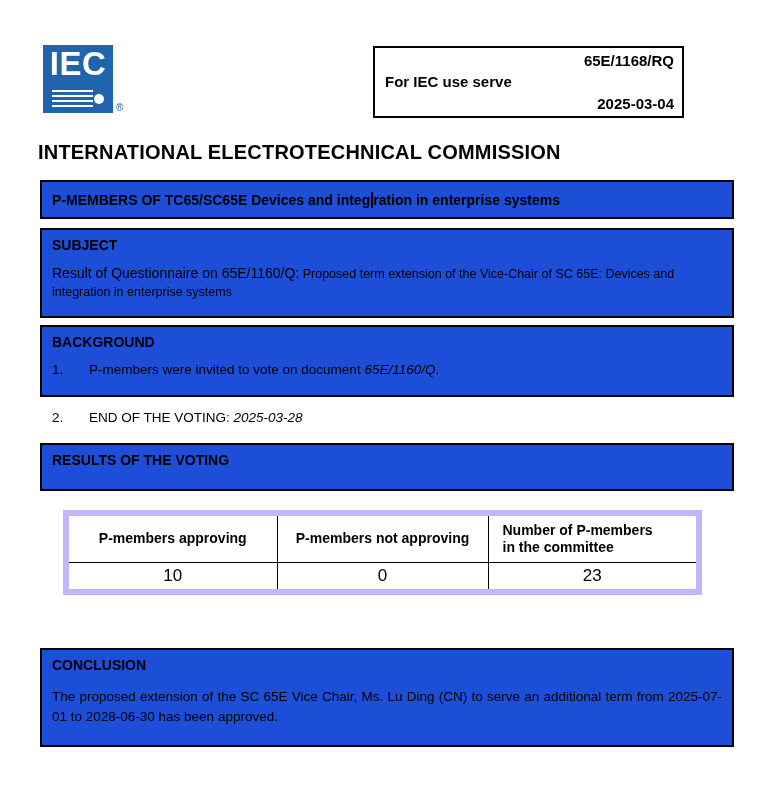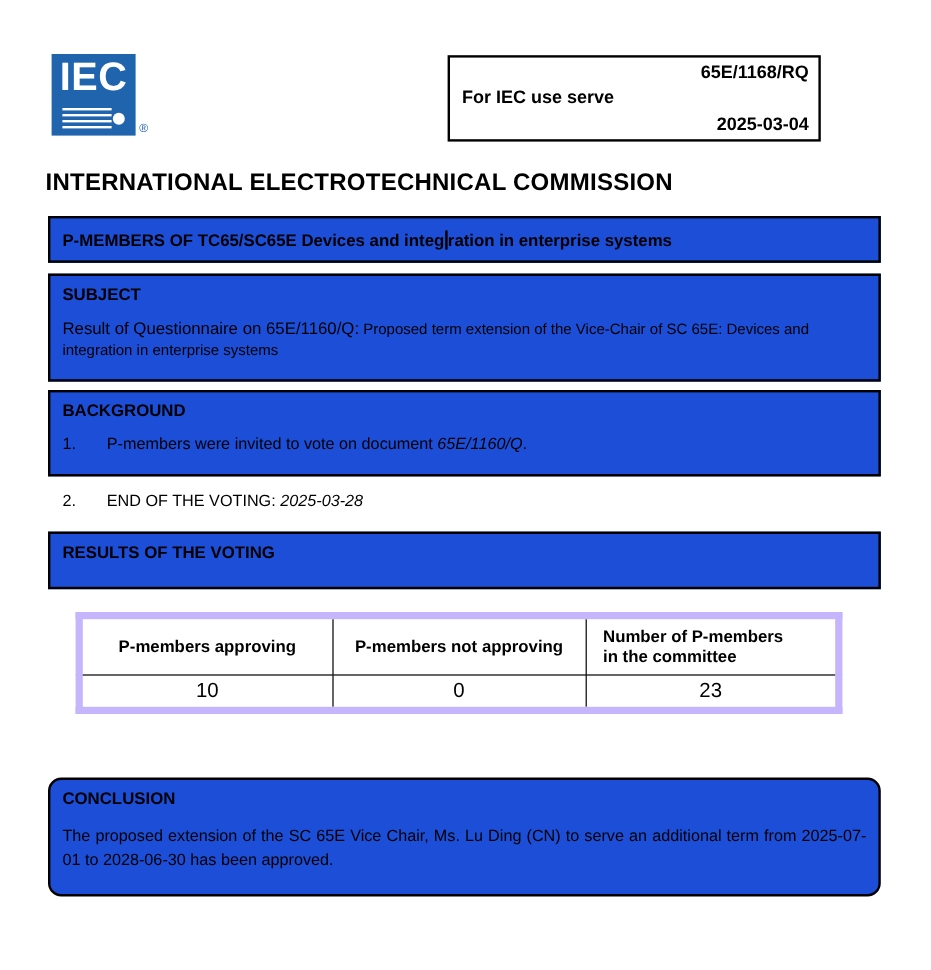--- a/index.html
+++ b/index.html
@@ -81,21 +81,21 @@
   .vote-table th {
     height:49px; font-size:14px; font-weight:bold; text-align:center;
     vertical-align:middle; line-height:17px; padding:0 6px;
   }
   .vote-table th.th-left { text-align:left; padding-left:14px; }
   .vote-table th .block { display:block; }
   .vote-table td {
     height:30px; font-size:17px; text-align:center; vertical-align:middle;
   }
 
-  .box-conclusion { top:648px; height:99px;border-radius:11px; }
+  .box-conclusion { top:648px; height:99px; }
   .conclusion-body {
     margin-top:14px; font-size:13.5px; line-height:19.5px;
     text-align:justify;
   }
 </style>
 </head>
 <body>
 
 <div class="page">
 

